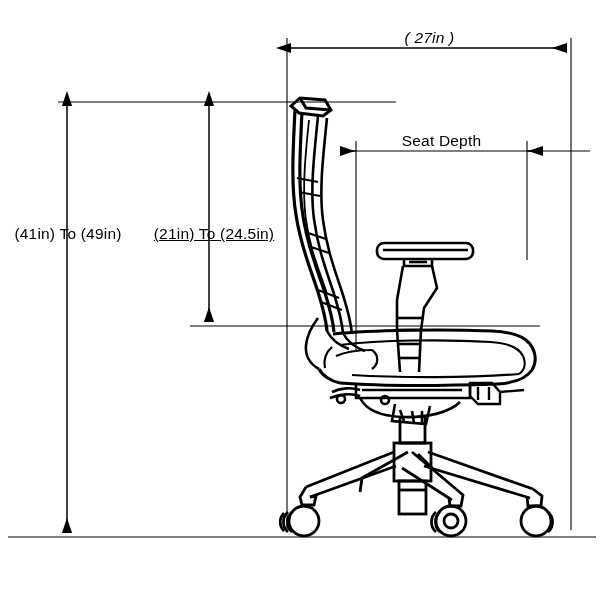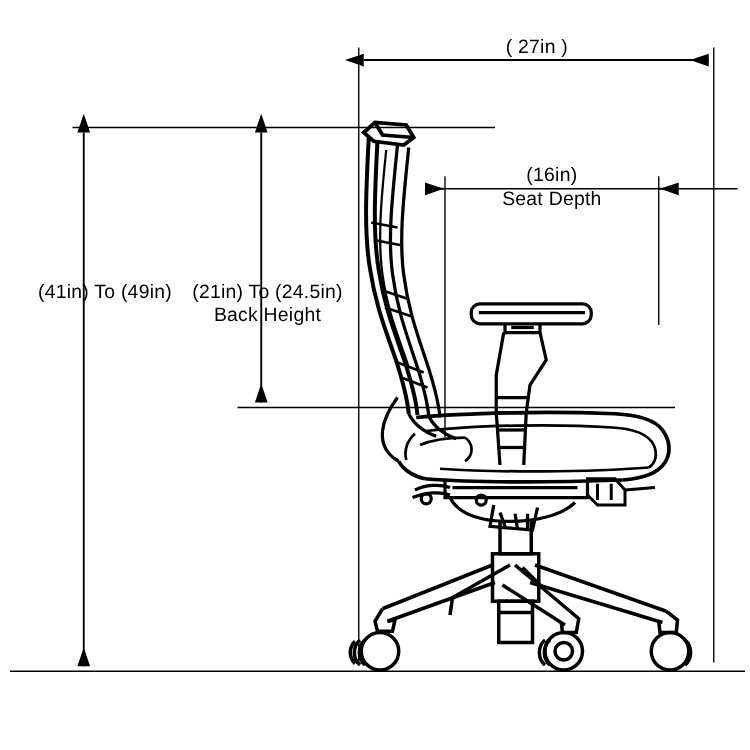--- a/index.html
+++ b/index.html
@@ -35,38 +35,40 @@
     -webkit-font-smoothing: antialiased;
   }
   .dimtext .val { display: block; }
   .dimtext .lbl { display: block; }
 
   
   #label-chair-depth {
     left: 287px;
     top: 28px;
     width: 285px;
+    font-style: italic;
   }
   
   #label-seat-depth {
     left: 356px;
     top: 131px;
     width: 171px;
   }
   
   #label-chair-height {
-    left: 16px;
+    left: 0px;
     top: 224px;
     width: 136px;
   }
   
   #label-back-height {
     left: 140px;
     top: 224px;
     width: 148px;
+    text-decoration: underline;
   }
 </style>
 </head>
 <body>
 
 <div id="stage">
 
   <svg id="drawing" viewBox="0 0 600 600" xmlns="http://www.w3.org/2000/svg">
 
     <defs>
@@ -285,26 +287,24 @@
 
       </g>
     </g>
   </svg>
 
   <div class="dimtext" id="label-chair-depth">
     <span class="val">( 27in )</span>
   </div>
 
   <div class="dimtext" id="label-seat-depth">
-    <span class="val">(16in)</span>
     <span class="lbl">Seat Depth</span>
   </div>
 
   <div class="dimtext" id="label-chair-height">
     <span class="val">(41in)  To  (49in)</span>
   </div>
 
   <div class="dimtext" id="label-back-height">
     <span class="val">(21in)  To  (24.5in)</span>
-    <span class="lbl">Back Height</span>
   </div>
 
 </div>
 
 </body></html>

